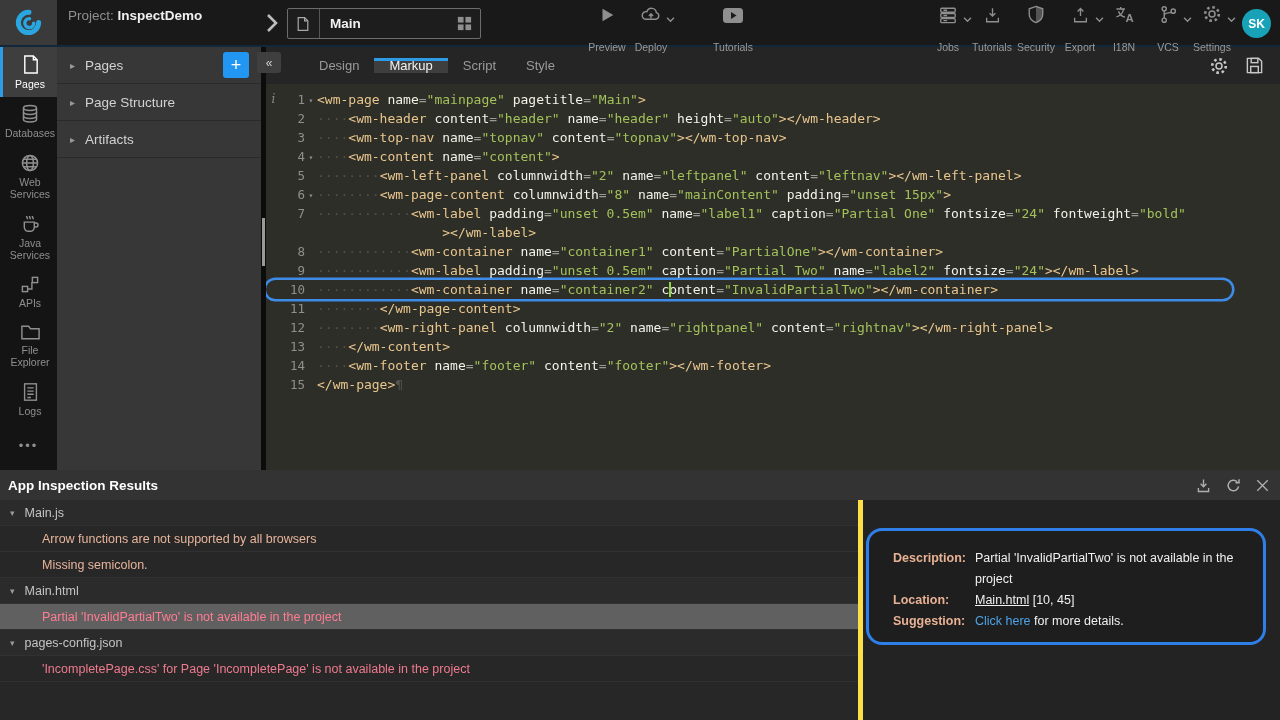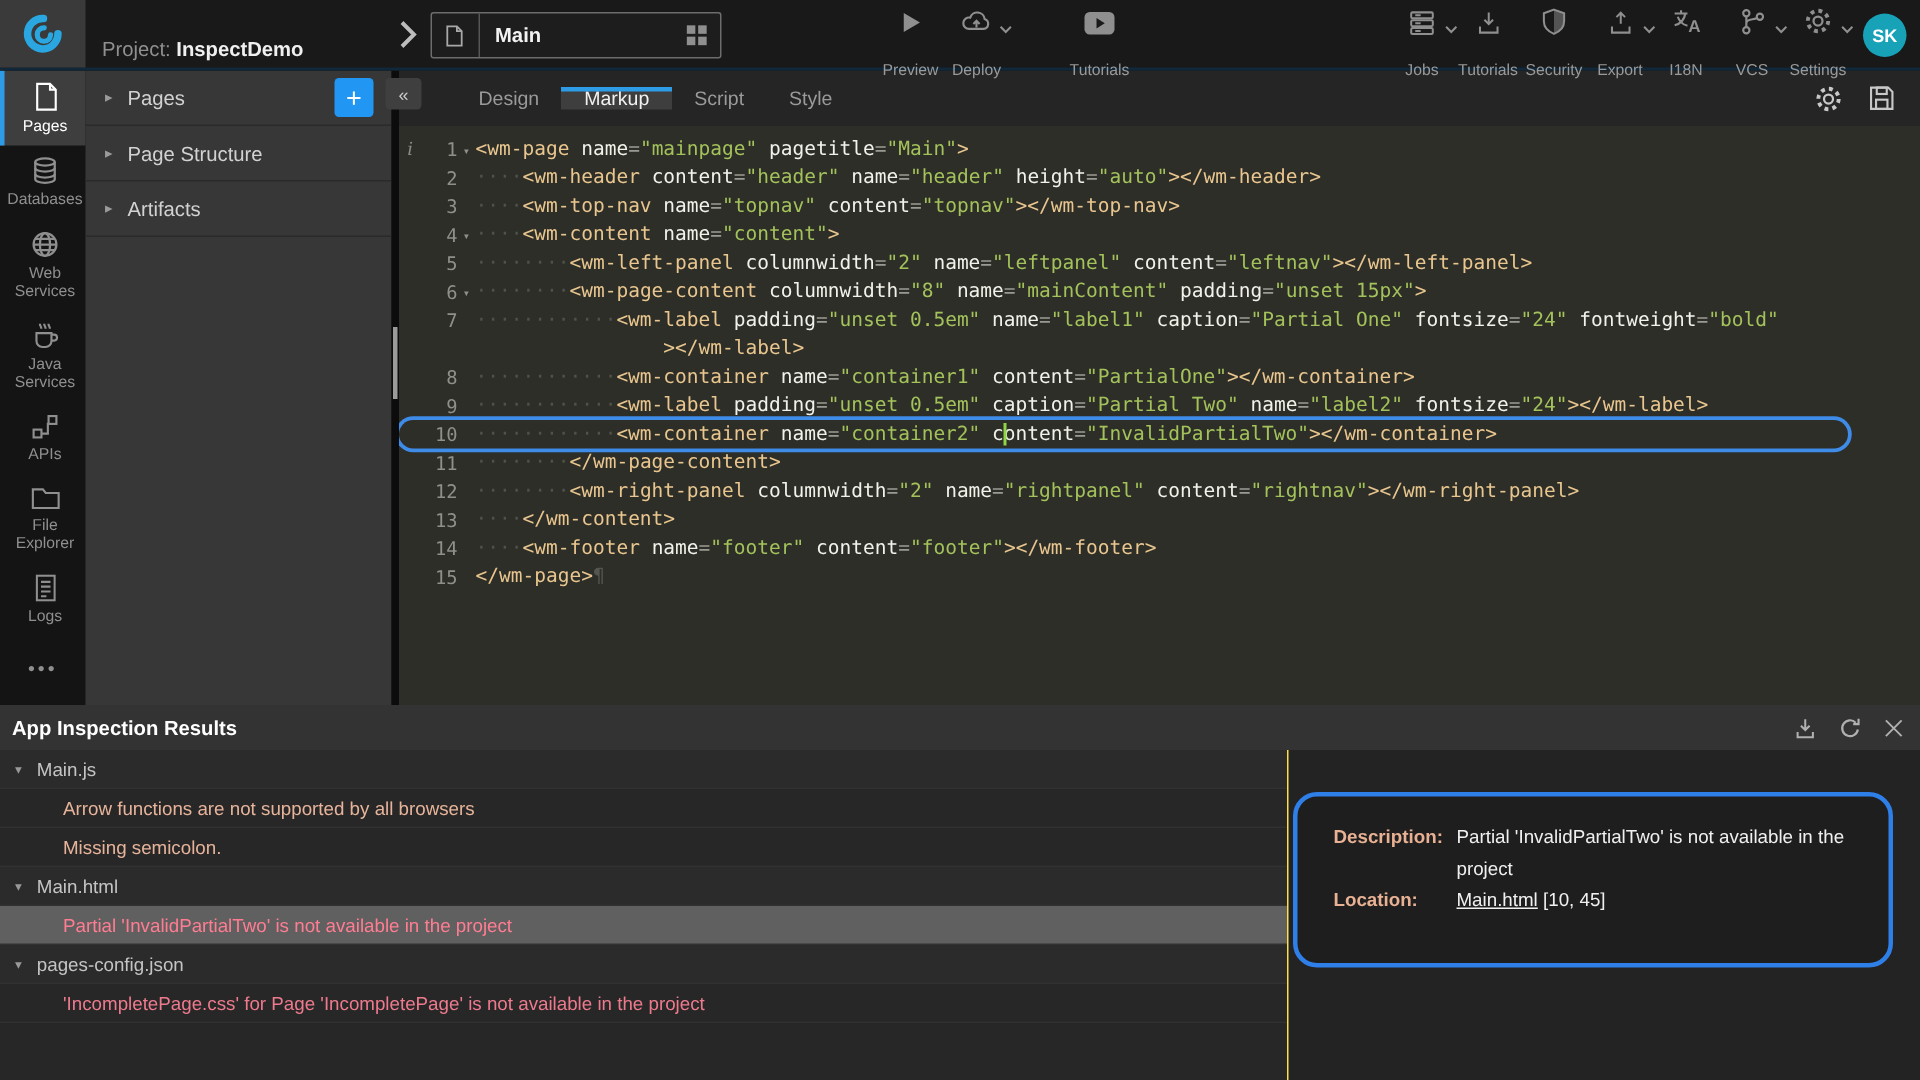--- a/index.html
+++ b/index.html
@@ -5,21 +5,21 @@
   * { margin:0; padding:0; box-sizing:border-box; }
   html,body { width:1280px; height:720px; overflow:hidden; background:#191919;
               font-family:"Liberation Sans", sans-serif; }
   .app { position:relative; width:1280px; height:720px; }
 
   
   .topbar { position:absolute; top:0; left:0; width:1280px; height:47px;
             background:#191919; border-bottom:2px solid #11283a; z-index:5; }
   .logo-tile { position:absolute; left:0; top:0; width:57px; height:45px;
                background:#3a3a3a; display:flex; align-items:center; justify-content:center; }
-  .project { position:absolute; left:68px; top:25px; font-size:13.5px; }
+  .project { position:absolute; left:68px; top:8px; font-size:13.5px; }
   .project .plabel { color:#8f8f8f; }
   .project .pname  { color:#f0f0f0; font-weight:bold; }
   .big-chev { position:absolute; left:266px; top:13px; color:#bdbdbd; }
   .page-selector { position:absolute; left:287px; top:8px; width:194px; height:31px;
                    border:1px solid #6d6d6d; border-radius:2px; background:#1d1d1d;
                    display:flex; align-items:center; color:#a8a8a8; }
   .ps-doc { padding:0 8px 0 7px; border-right:1px solid #555; display:flex; align-items:center; height:100%; }
   .ps-name { flex:1; padding-left:10px; color:#f2f2f2; font-weight:bold; font-size:13.5px; }
   .ps-grid { padding:0 7px; display:flex; align-items:center; }
 
@@ -96,21 +96,21 @@
   .bp-tools .tool { cursor:pointer; display:flex; }
   .bp-body { display:flex; height:220px; }
   .bp-list { width:858px; }
   .insp-row { height:26px; display:flex; align-items:center; font-size:12.5px; border-bottom:1px solid #313131; cursor:pointer; }
   .insp-row.group { background:#2b2b2b; color:#c4c4c4; }
   .insp-row.group .tri { color:#999; font-size:9px; margin:0 10px 0 10px; }
   .insp-row.item { background:#272727; padding-left:42px; }
   .insp-row.item.warning { color:#e7b49b; }
   .insp-row.item.error { color:#ee7a8e; }
   .insp-row.item.selected { background:#606060; color:#ff7d92; }
-  .bp-right { flex:1; background:#232323; border-left:1px solid #fde047; position:relative; }
+  .bp-right { flex:1; background:#232323; border-left:5px solid #fde047; position:relative; }
 
   .err-tooltip { position:absolute; left:3px; top:28px; width:400px; height:117px;
                  background:#1e1e1e; border:3px solid #2f7fe8; border-radius:16px;
                  padding:17px 0 0 24px; font-size:12.5px; }
   .tt-row { display:flex; line-height:21px; }
   .tt-label { width:82px; color:#e8b193; font-weight:bold; flex:none; }
   .tt-val { color:#f0f0f0; width:278px; }
   .tt-link { color:#4da3e8; cursor:pointer; }
   .tt-file { text-decoration:underline; cursor:pointer; }
   svg { display:block; }
@@ -467,17 +467,21 @@
       <div class="bp-right">
         <div class="err-tooltip">
           <div class="tt-row">
             <span class="tt-label">Description:</span>
             <span class="tt-val">Partial 'InvalidPartialTwo' is not available in the project</span>
           </div>
           <div class="tt-row">
             <span class="tt-label">Location:</span>
             <span class="tt-val"><span class="tt-file">Main.html</span><span> [10, 45]</span></span>
           </div>
+          <div class="tt-row">
+            <span class="tt-label">Suggestion:</span>
+            <span class="tt-val"><span class="tt-link">Click here</span><span> for more details.</span></span>
+          </div>
         </div>
       </div>
     </div>
   </section>
 </div>
 
 </body></html>

